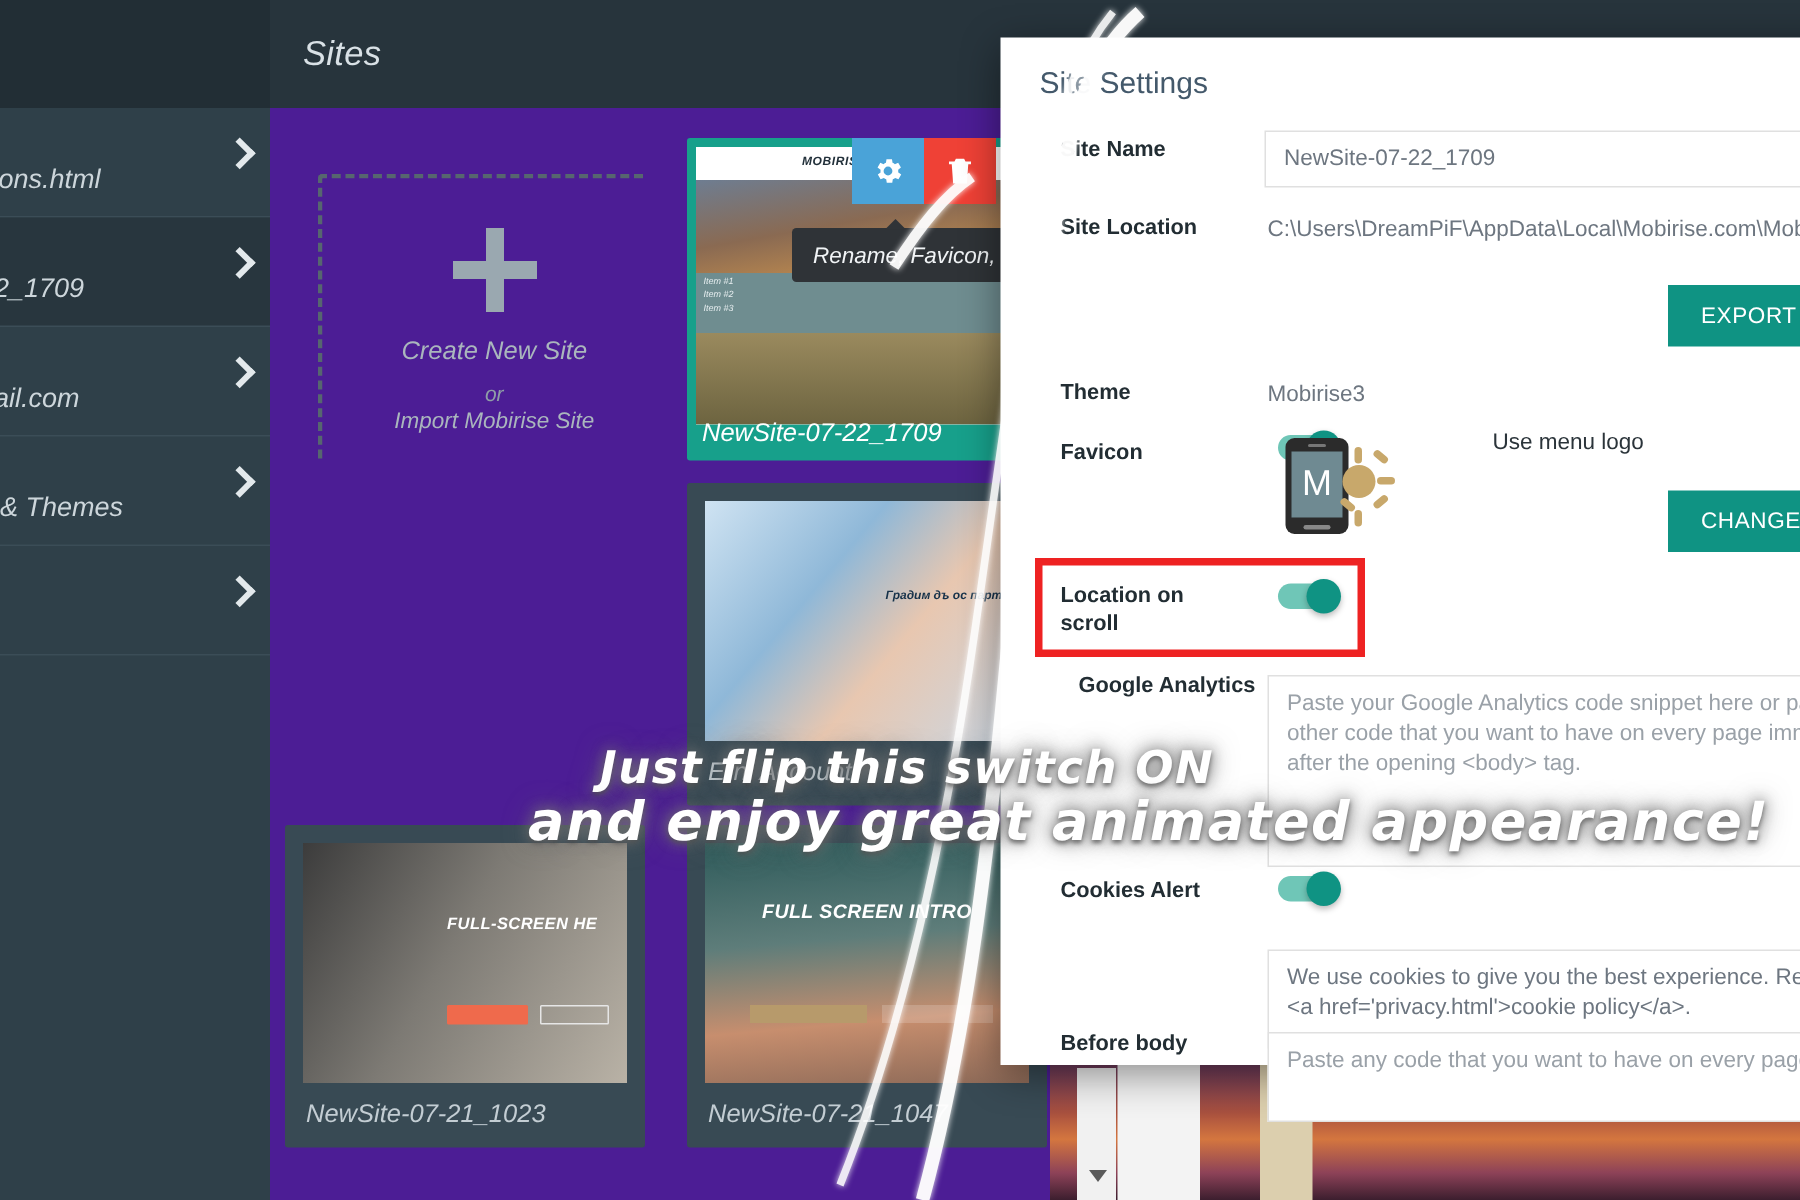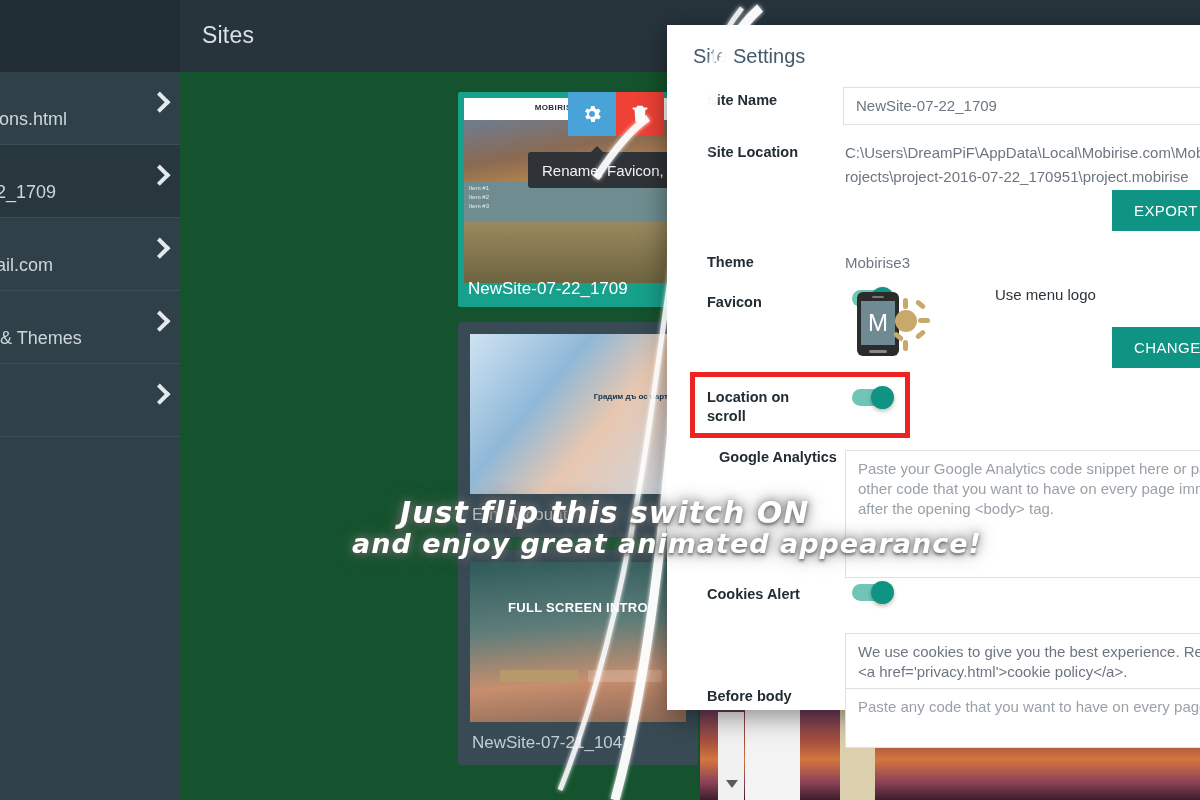--- a/index.html
+++ b/index.html
@@ -5,21 +5,21 @@
   * { box-sizing: border-box; margin: 0; padding: 0; }
   html, body {
     width: 1200px; height: 800px;
     overflow: hidden;
     font-family: "Liberation Sans", sans-serif;
     background: #2b3a42;
   }
   #root { position: relative; width: 1200px; height: 800px; overflow: hidden; }
 
   
-  .app-bg { position:absolute; inset:0; background:#14532d; }
+  .app-bg { position:absolute; inset:0; background:#4c1d95;font-style:italic; }
 
   .topbar {
     position:absolute; left:0; top:0; width:1200px; height:72px;
     background:#27343c;
   }
   .topbar-dark-left {
     position:absolute; left:0; top:0; width:180px; height:72px; background:#222e35;
   }
   .sites-title {
     position:absolute; left:202px; top:22px;
@@ -189,21 +189,21 @@
   .swoosh { position:absolute; left:0; top:0; width:1200px; height:800px; pointer-events:none; }
 
   
   .hand {
     position:absolute; font-family:"DejaVu Sans", sans-serif; color:#ffffff;
     font-weight:bold; font-style:italic; white-space:nowrap;
     text-shadow:0 0 9px rgba(120,120,120,.95), 0 0 18px rgba(110,110,110,.8), 0 2px 3px rgba(60,60,60,.7);
     letter-spacing:1px;
   }
   .hand.l1 { left:400px; top:495px; font-size:30px; }
-  .hand.l2 { left:352px; top:528px; font-size:27px; }
+  .hand.l2 { left:352px; top:528px; font-size:36px; }
 </style>
 </head>
 <body>
 
 <div id="root">
 
   <div class="app-bg">
 
     <div class="topbar">
       <div class="topbar-dark-left"></div>
@@ -228,20 +228,28 @@
         <span class="chev"></span>
       </div>
       <div class="side-item">
         <span class="side-label"></span>
         <span class="chev"></span>
       </div>
     </div>
 
     <div class="cards">
 
+      <div class="card" style="left:10px; top:20px; background:transparent;">
+        <div class="newsite">
+          <div class="plus"></div>
+          <div class="l1">Create New Site</div>
+          <div class="l2">or</div>
+          <div class="l3">Import Mobirise Site</div>
+        </div>
+      </div>
 
       <div class="card teal" style="left:278px; top:20px; width:240px; height:215px;">
         <div class="thumb">
           <div class="tb">
             <div class="tb-navbar">
               <span class="nb-txt">MOBIRISE GIVES YO</span>
             </div>
             <div class="tb-hero1"></div>
             <div class="tb-menu">
               <span>Item #1</span>
@@ -268,20 +276,30 @@
 
       <div class="card" style="left:278px; top:250px;">
         <div class="thumb">
           <div class="tb3">
             <div class="tb3-txt">Градим дъ ос парт ьо</div>
           </div>
         </div>
         <div class="cap">Erni Account</div>
       </div>
 
+      <div class="card" style="left:10px; top:478px;">
+        <div class="thumb">
+          <div class="tb4">
+            <div class="tb4-h">FULL-SCREEN HE</div>
+            <div class="tb4-btn"></div>
+            <div class="tb4-btn2"></div>
+          </div>
+        </div>
+        <div class="cap">NewSite-07-21_1023</div>
+      </div>
 
       <div class="card" style="left:278px; top:478px;">
         <div class="thumb">
           <div class="tb5">
             <div class="tb5-h">FULL SCREEN INTRO</div>
             <div class="tb5-btn"></div>
             <div class="tb5-btn2"></div>
           </div>
         </div>
         <div class="cap">NewSite-07-21_1047</div>
@@ -297,21 +315,20 @@
   </div>
 
   <div class="dialog">
     <div class="dlg-title">Site Settings</div>
 
     <div class="row-label" style="left:40px; top:66px;">Site Name</div>
     <div class="input-box" style="left:176px; top:62px; width:430px; height:38px;">NewSite-07-22_1709</div>
 
     <div class="row-label" style="left:40px; top:118px;">Site Location</div>
     <div class="static-val" style="left:178px; top:116px;">C:\Users\DreamPiF\AppData\Local\Mobirise.com\Mobiri</div>
-    <div class="static-val" style="left:178px; top:140px;">rojects\project-2016-07-22_170951\project.mobirise</div>
     <button class="btn-teal" style="left:445px; top:165px;">EXPORT SIT</button>
 
     <div class="row-label" style="left:40px; top:228px;">Theme</div>
     <div class="static-val" style="left:178px; top:226px;">Mobirise3</div>
 
     <div class="row-label" style="left:40px; top:268px;">Favicon</div>
     <div class="switch" style="left:185px; top:262px;">
       <span class="track"></span>
       <span class="knob"></span>
     </div>

